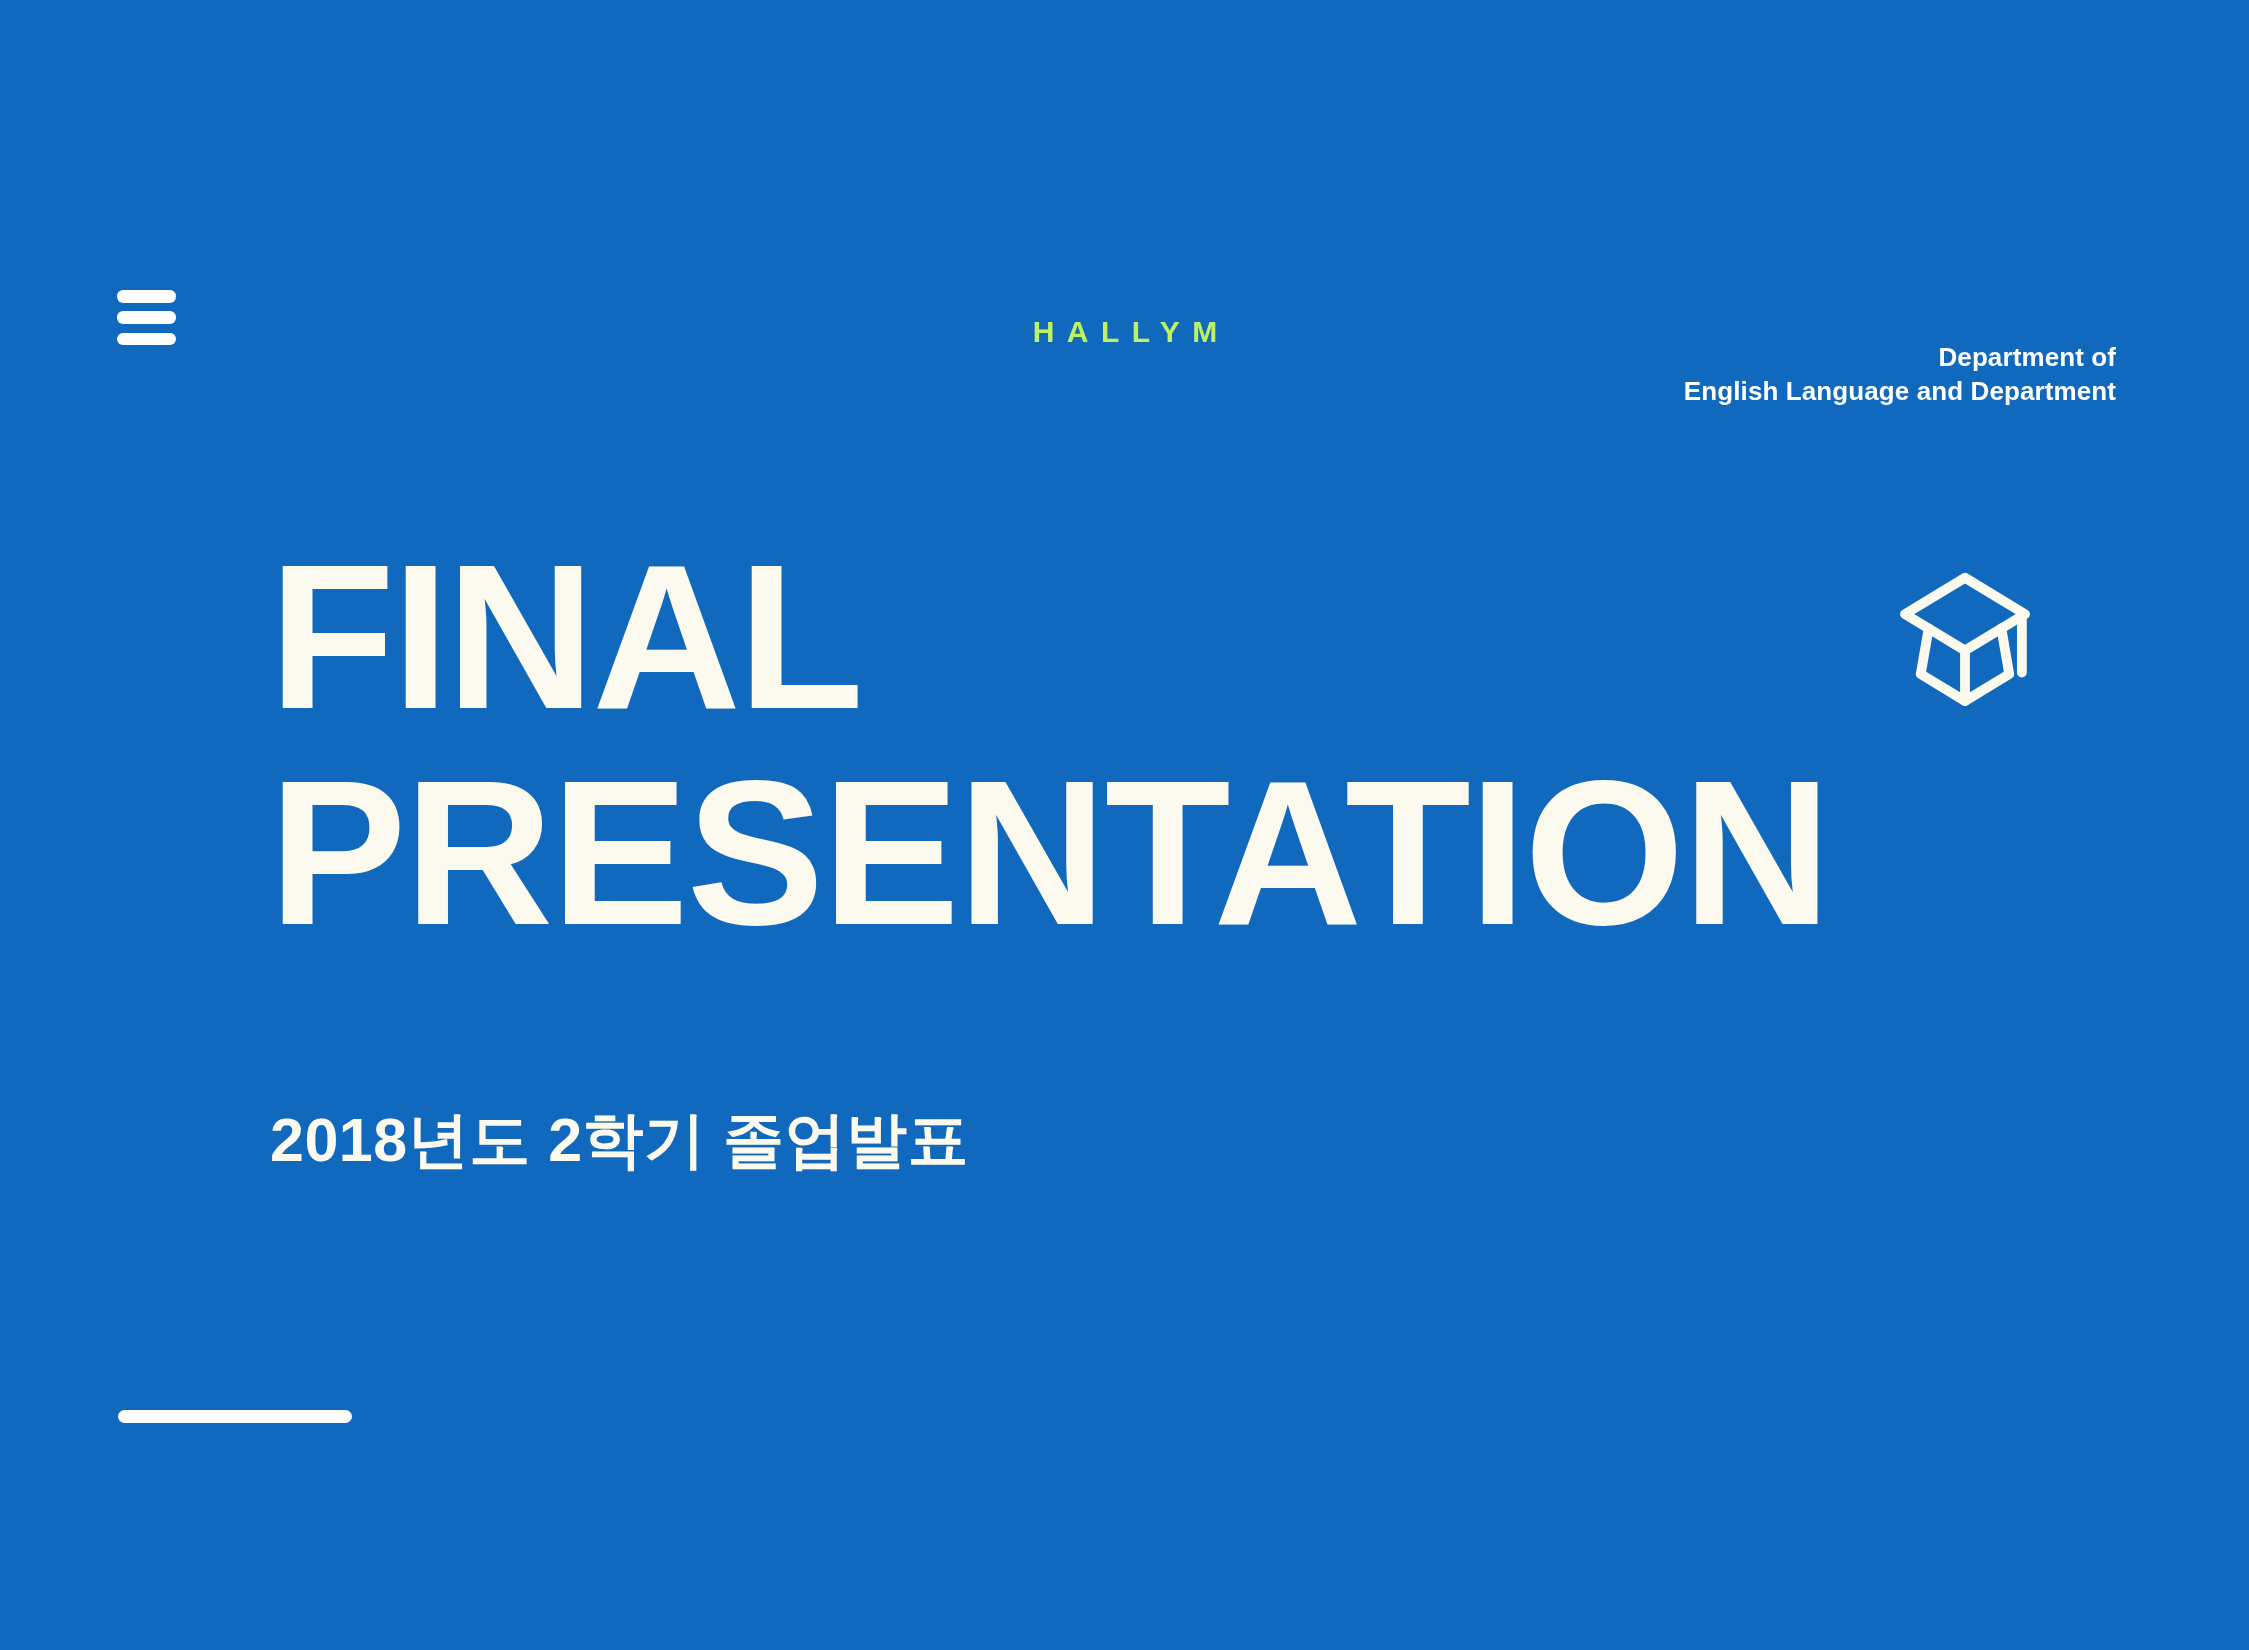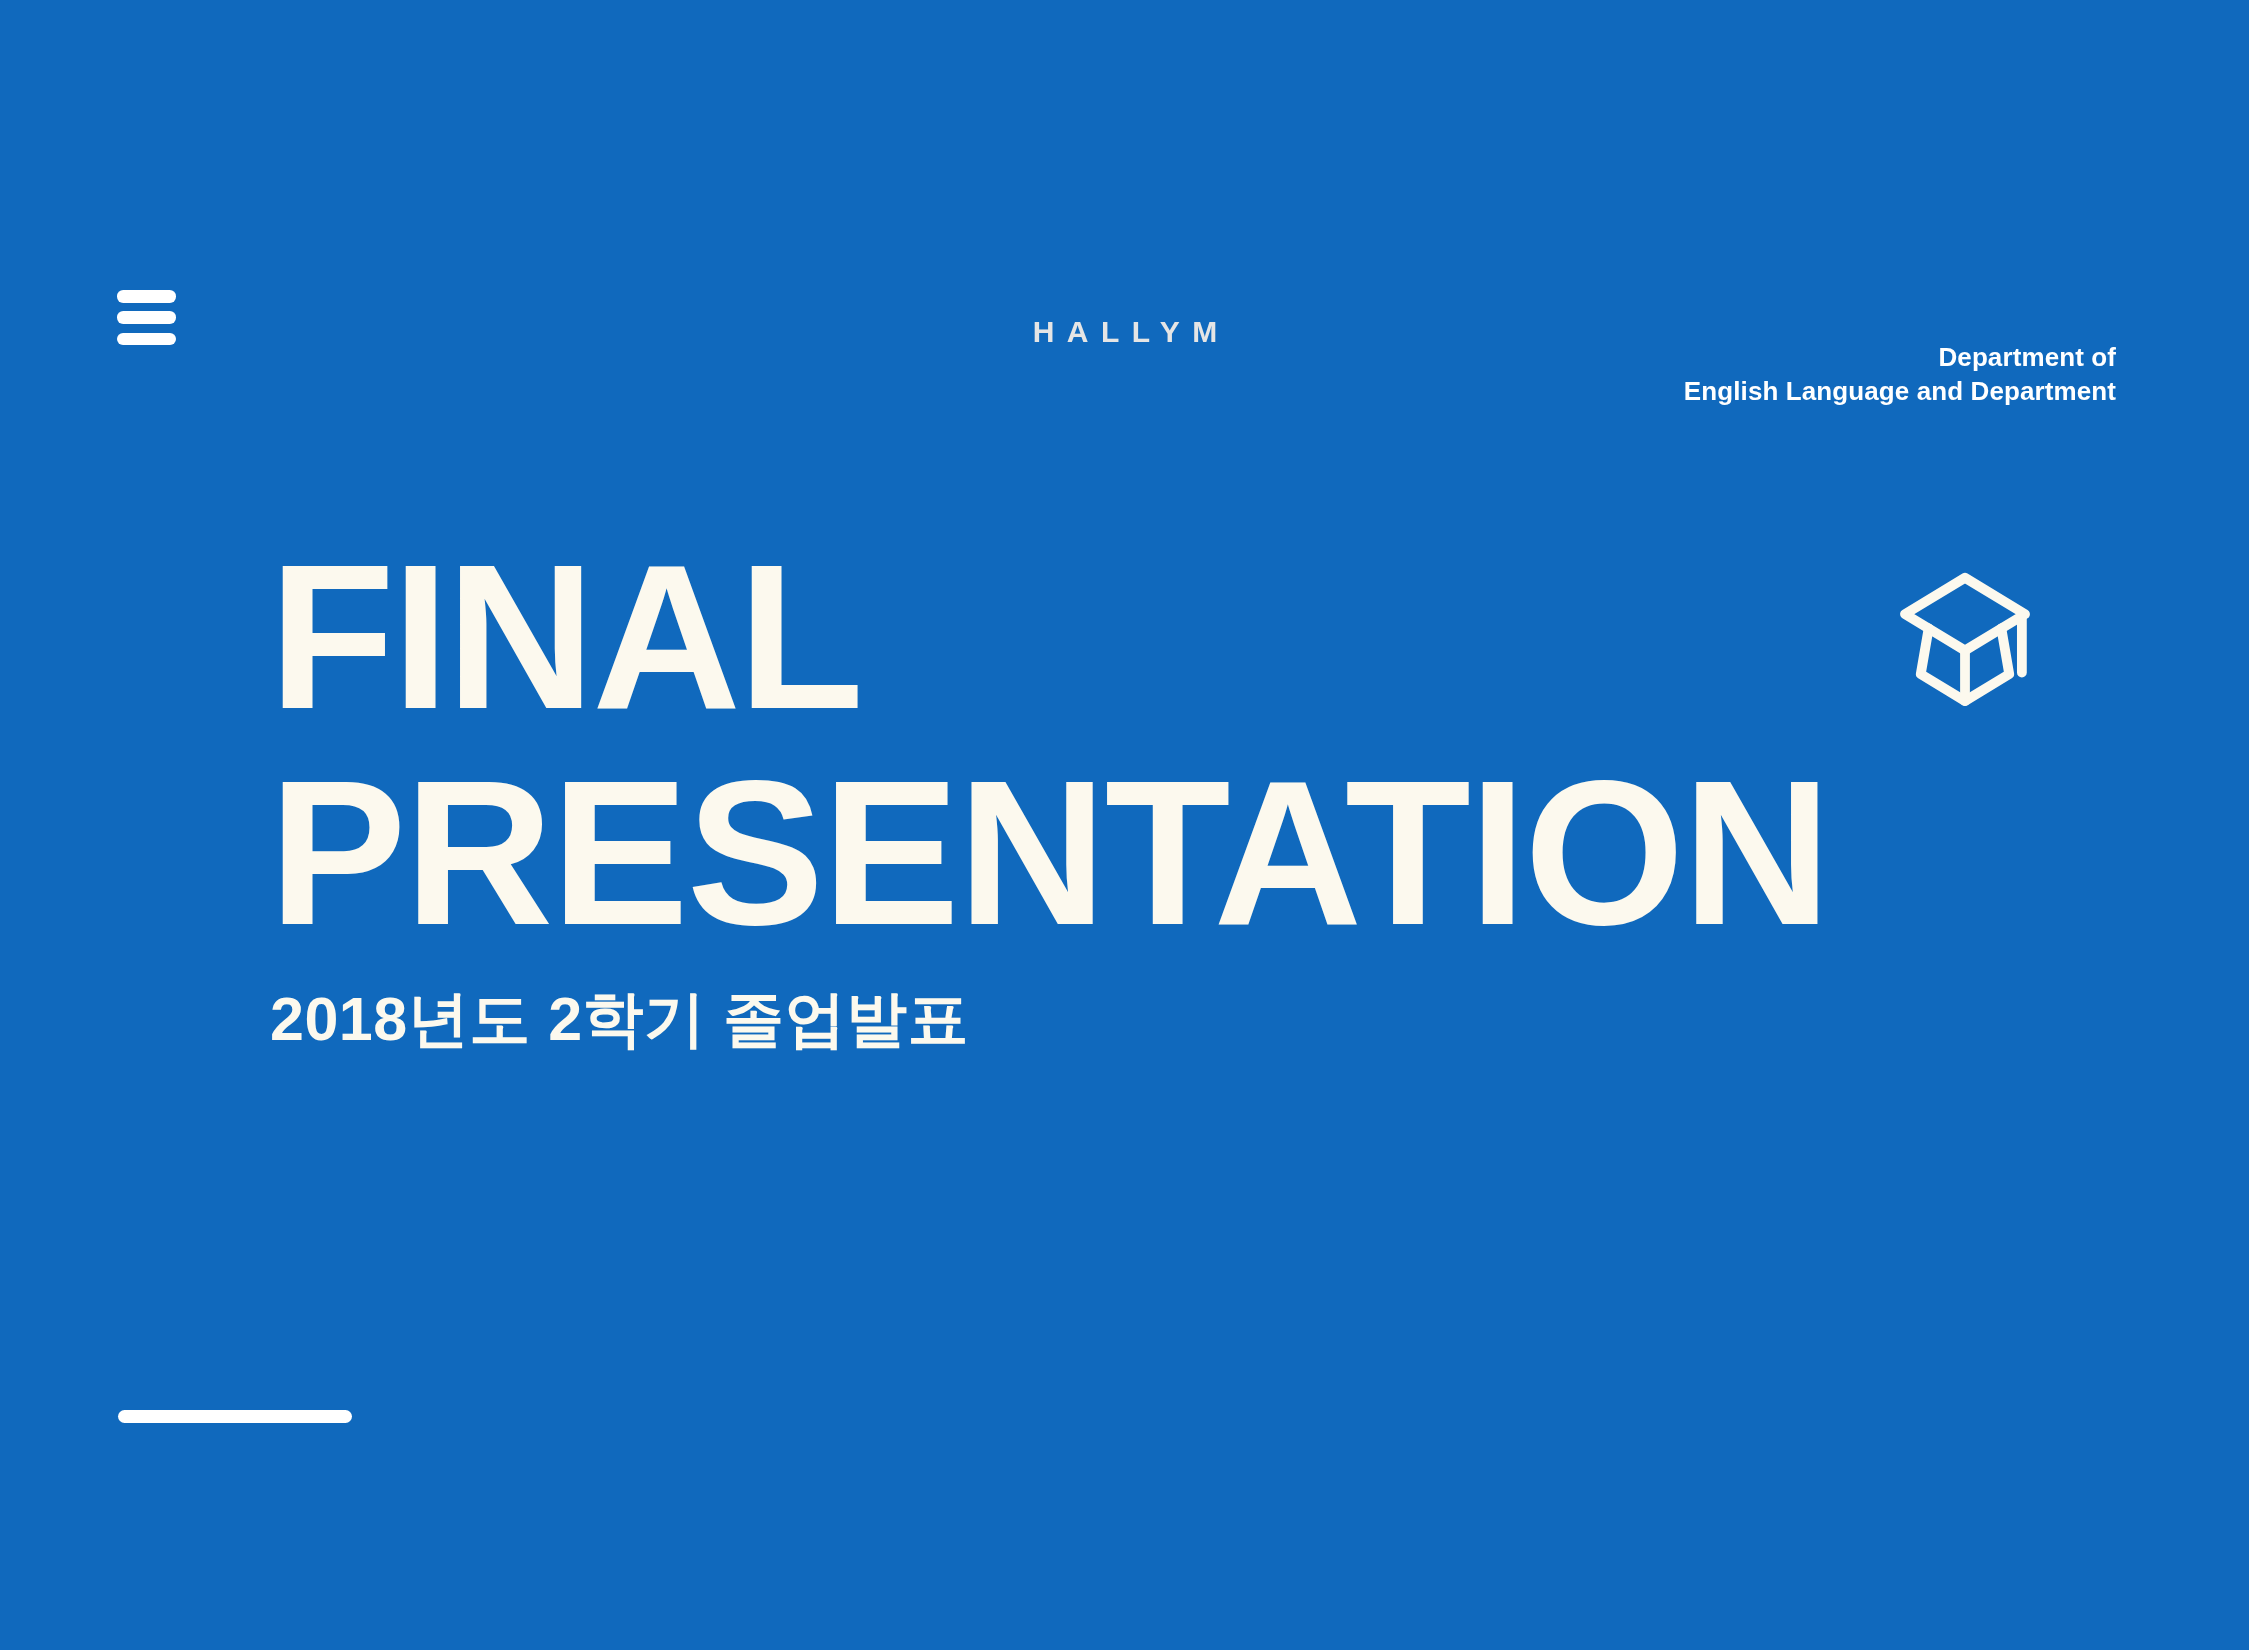--- a/index.html
+++ b/index.html
@@ -38,21 +38,21 @@
     border-radius: 6.2px;
   }
 
   
   .brand {
     position: absolute;
     left: 0;
     top: 317px;
     width: 2250px;
     text-align: center;
-    color: #e5e5e5;
+    color: #bef264;
     font-size: 30px;
     font-weight: 700;
     letter-spacing: 12.5px;
     text-indent: 12.5px;
     line-height: 1;
     font-family: "Liberation Sans", sans-serif;
   }
 
   
   .dept {
@@ -93,21 +93,21 @@
   .cap-icon {
     margin-left: 20px;
     margin-top: 11.5px;
     flex: 0 0 auto;
   }
 
   
   .subtitle {
     position: absolute;
     left: 270px;
-    top: 986px;
+    top: 1107px;
     color: #FCF9EE;
     font-family: "Liberation Sans", sans-serif;
     font-weight: 700;
     font-size: 61px;
     line-height: 1.1;
     letter-spacing: 0.5px;
     white-space: nowrap;
   }
 
   

